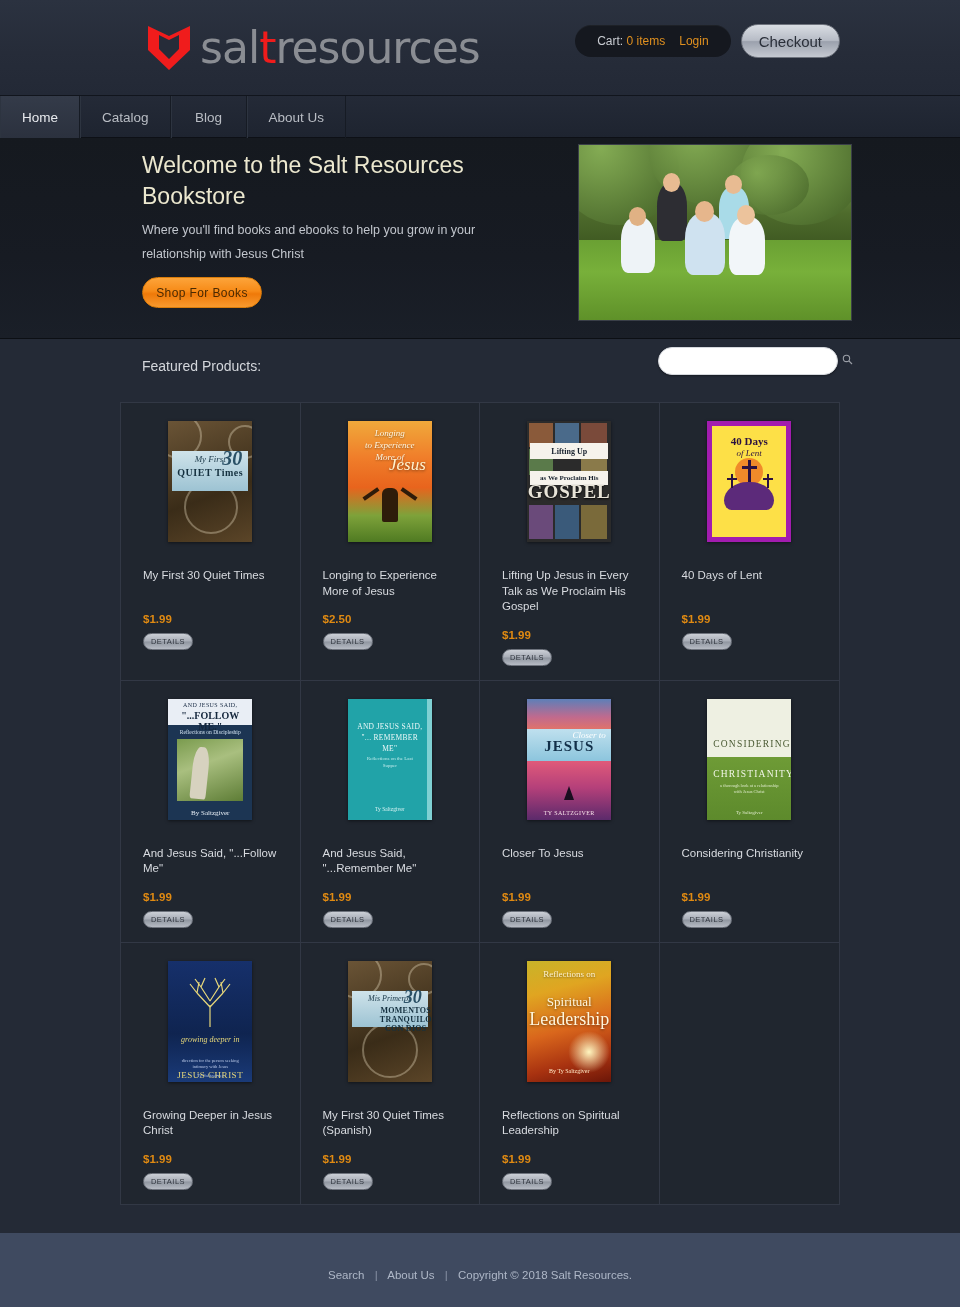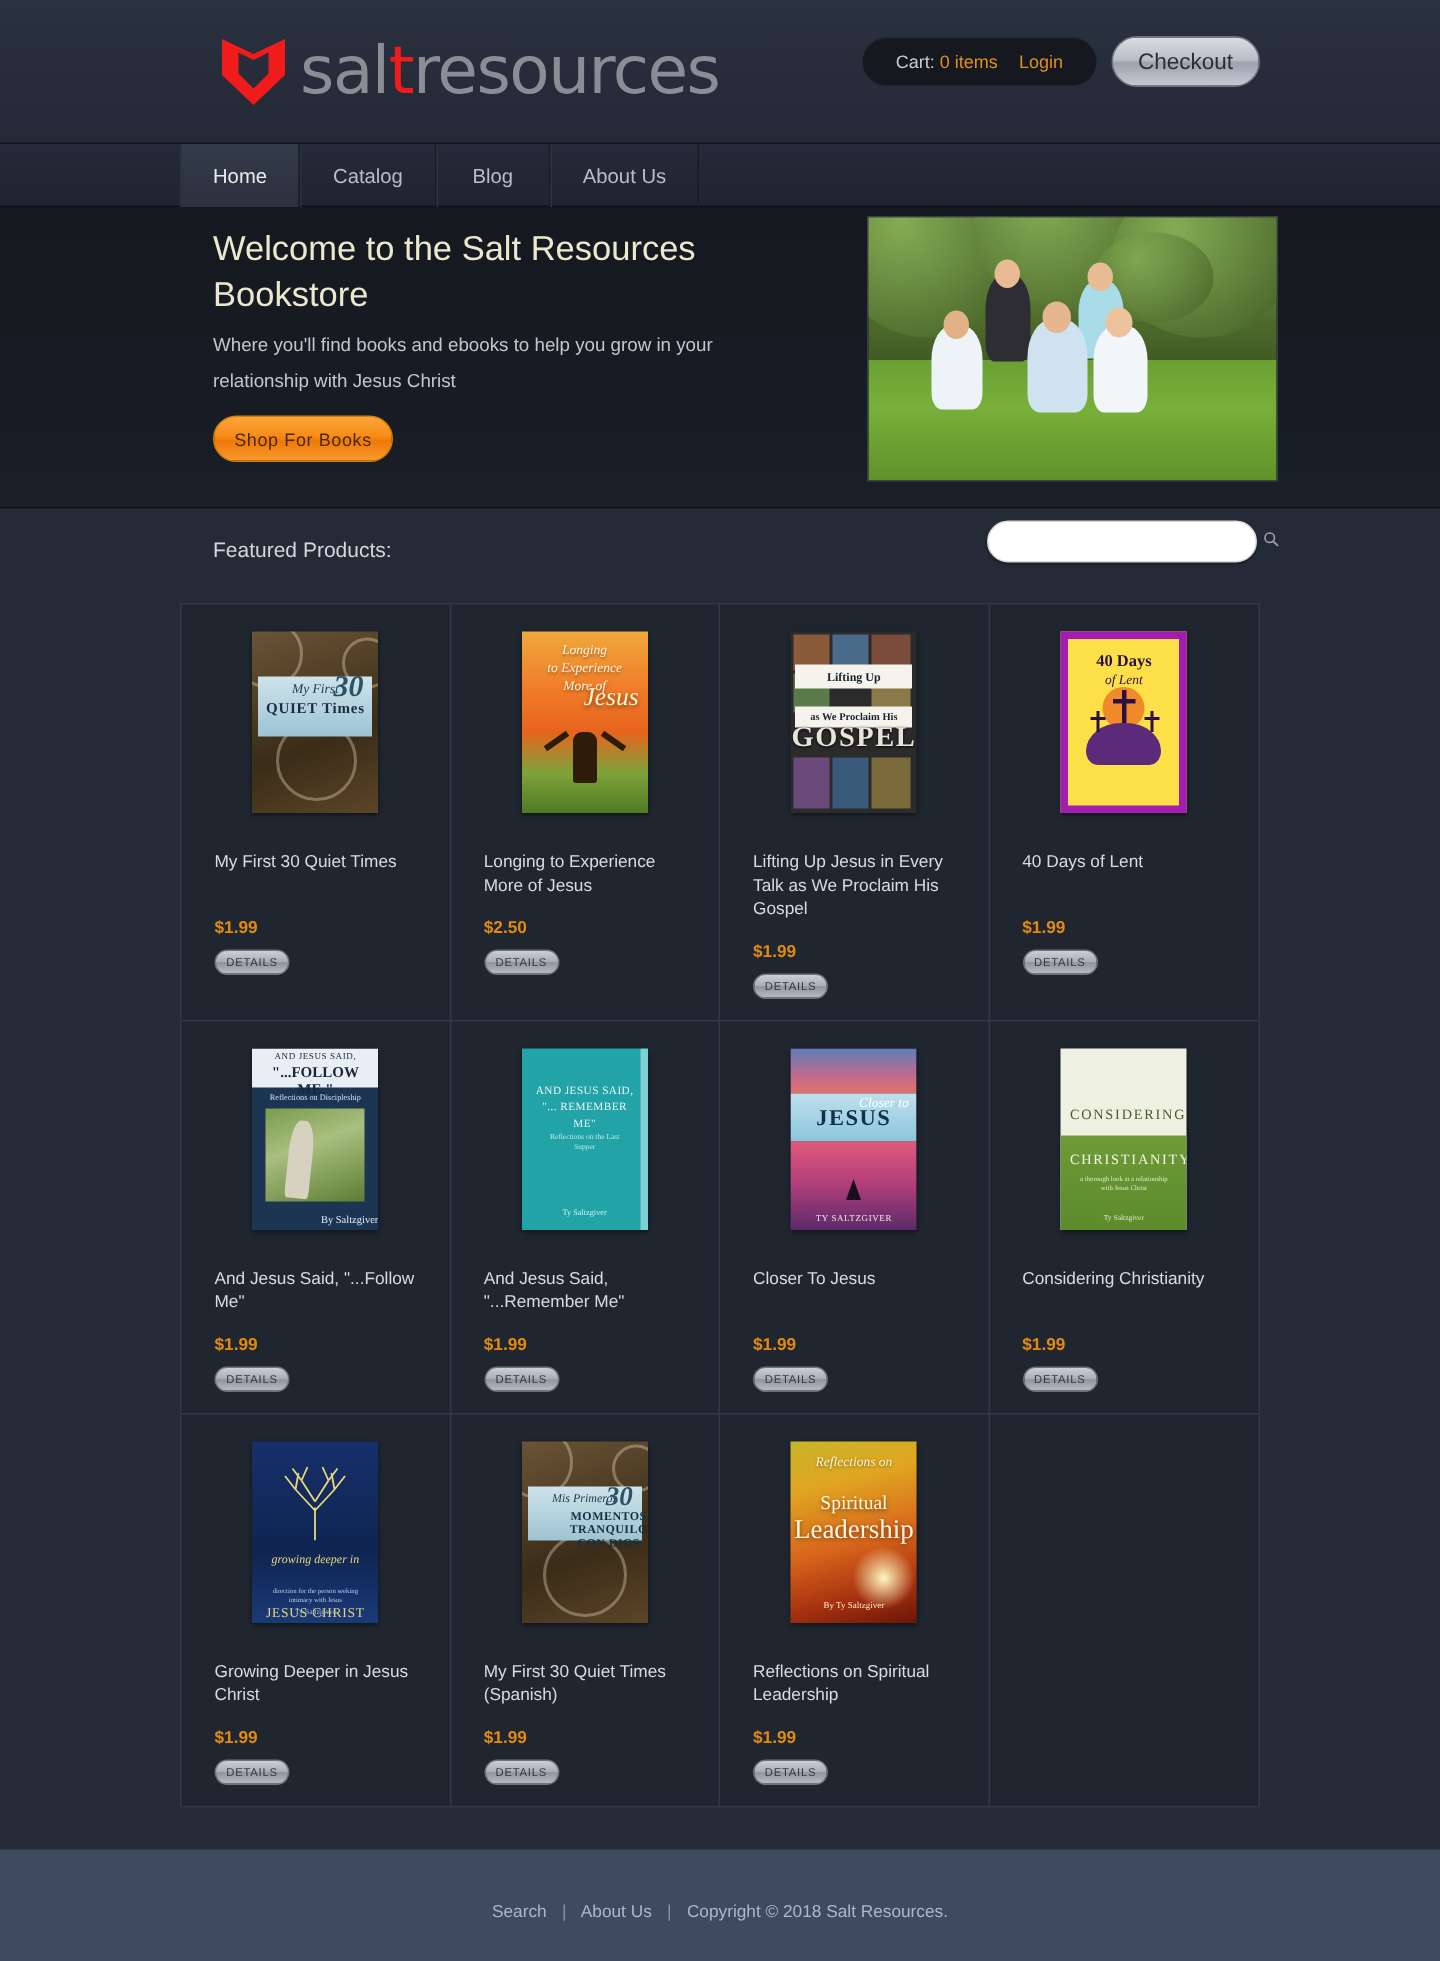--- a/index.html
+++ b/index.html
@@ -77,21 +77,20 @@
     justify-content: center;
     cursor: pointer;
   }
 
   
   .site-nav {
     height: 42px;
     background: linear-gradient(180deg, #242a37 0%, #1e2430 100%);
     border-bottom: 1px solid #0d1016;
     display: flex;
-    padding-left: 120px;
   }
   .nav-item {
     min-width: 76px;
     padding: 0 21px;
     height: 42px;
     display: flex;
     align-items: center;
     justify-content: center;
     color: #b9bdc4;
     font-size: 13.5px;
@@ -321,21 +320,21 @@
   .cv5 .tt1 { position:absolute; left:0; right:0; top:3px; text-align:center;
     font-size:6px; color:#1a2c45; letter-spacing:.4px;}
   .cv5 .tt2 { position:absolute; left:0; right:0; top:11px; text-align:center;
     font-size:10px; color:#14263c; font-weight:bold;}
   .cv5 .sub { position:absolute; left:0; right:0; top:30px; text-align:center;
     font-size:5.5px; color:#cfe0ef;}
   .cv5 .photo { position:absolute; left:9px; right:9px; top:40px; height:62px;
     background: linear-gradient(160deg,#7a9b4e 0%,#a9bf7f 40%,#5e7d36 100%);}
   .cv5 .path { position:absolute; left:24px; top:48px; width:16px; height:52px;
     background:#d7d2bf; border-radius:40% 40% 10% 10%; transform:rotate(6deg);}
-  .cv5 .by { position:absolute; left:0; right:0; bottom:3px; text-align:right;
+  .cv5 .by { position:absolute; left:0; right:0; bottom:3px; text-align:center;
     font-size:7px; color:#e6edf5;}
 
   .cv6 { background:#21a3a8; }
   .cv6 .edge { position:absolute; right:0; top:0; bottom:0; width:5px; background:#7fd0d3;}
   .cv6 .tt { position:absolute; left:6px; right:6px; top:22px; text-align:center;
     font-size:7.5px; color:#eaf8f8; line-height:11px; letter-spacing:.3px;}
   .cv6 .mid { position:absolute; left:16px; right:16px; top:56px; text-align:center;
     font-size:5px; color:#bdeaea; line-height:7px;}
   .cv6 .by { position:absolute; left:0; right:0; bottom:8px; text-align:center;
     font-size:5.5px; color:#d6f2f2;}
@@ -387,21 +386,21 @@
   .cv10 .t1 { position:absolute; left:0; right:0; top:33px; text-align:center;
     font-size:8px; color:#1c3a4a; font-style:italic;}
   .cv10 .t2 { position:absolute; left:0; right:0; top:45px; text-align:center;
     font-size:8px; color:#14303f; font-weight:bold; letter-spacing:.3px;margin-left:32px;}
   .cv10 .big30 { position:absolute; right:10px; top:26px; font-size:18px;
     color:#2a5166; font-weight:bold; font-style:italic;}
   .cv10 .circle { position:absolute; border-radius:50%; border:2px solid rgba(240,230,200,.35);}
 
   .cv11 { background: linear-gradient(165deg,#c8b429 0%,#e0a521 25%,#d9661c 55%,#a83210 80%,#6b1608 100%); }
   .cv11 .r1 { position:absolute; left:0; right:0; top:8px; text-align:center;
-    font-size:9px; color:#fff2cf; font-style:italic; text-shadow:0 1px 2px rgba(0,0,0,.4);}
+    font-size:9px; color:#fff2cf; text-shadow:0 1px 2px rgba(0,0,0,.4);}
   .cv11 .r2 { position:absolute; left:0; right:0; top:33px; text-align:center;
     font-size:13px; color:#fff6dc; text-shadow:0 1px 3px rgba(0,0,0,.5);}
   .cv11 .r3 { position:absolute; left:0; right:0; top:48px; text-align:center;
     font-size:18px; color:#fff6dc; text-shadow:0 1px 3px rgba(0,0,0,.5);}
   .cv11 .by { position:absolute; left:0; right:0; bottom:8px; text-align:center;
     font-size:6px; color:#ffe9c6;}
   .cv11 .glow { position:absolute; left:48%; top:58%; width:42px; height:42px;
     border-radius:50%; background: radial-gradient(circle,#fff6c0,rgba(255,200,80,0) 70%);}
 
   

